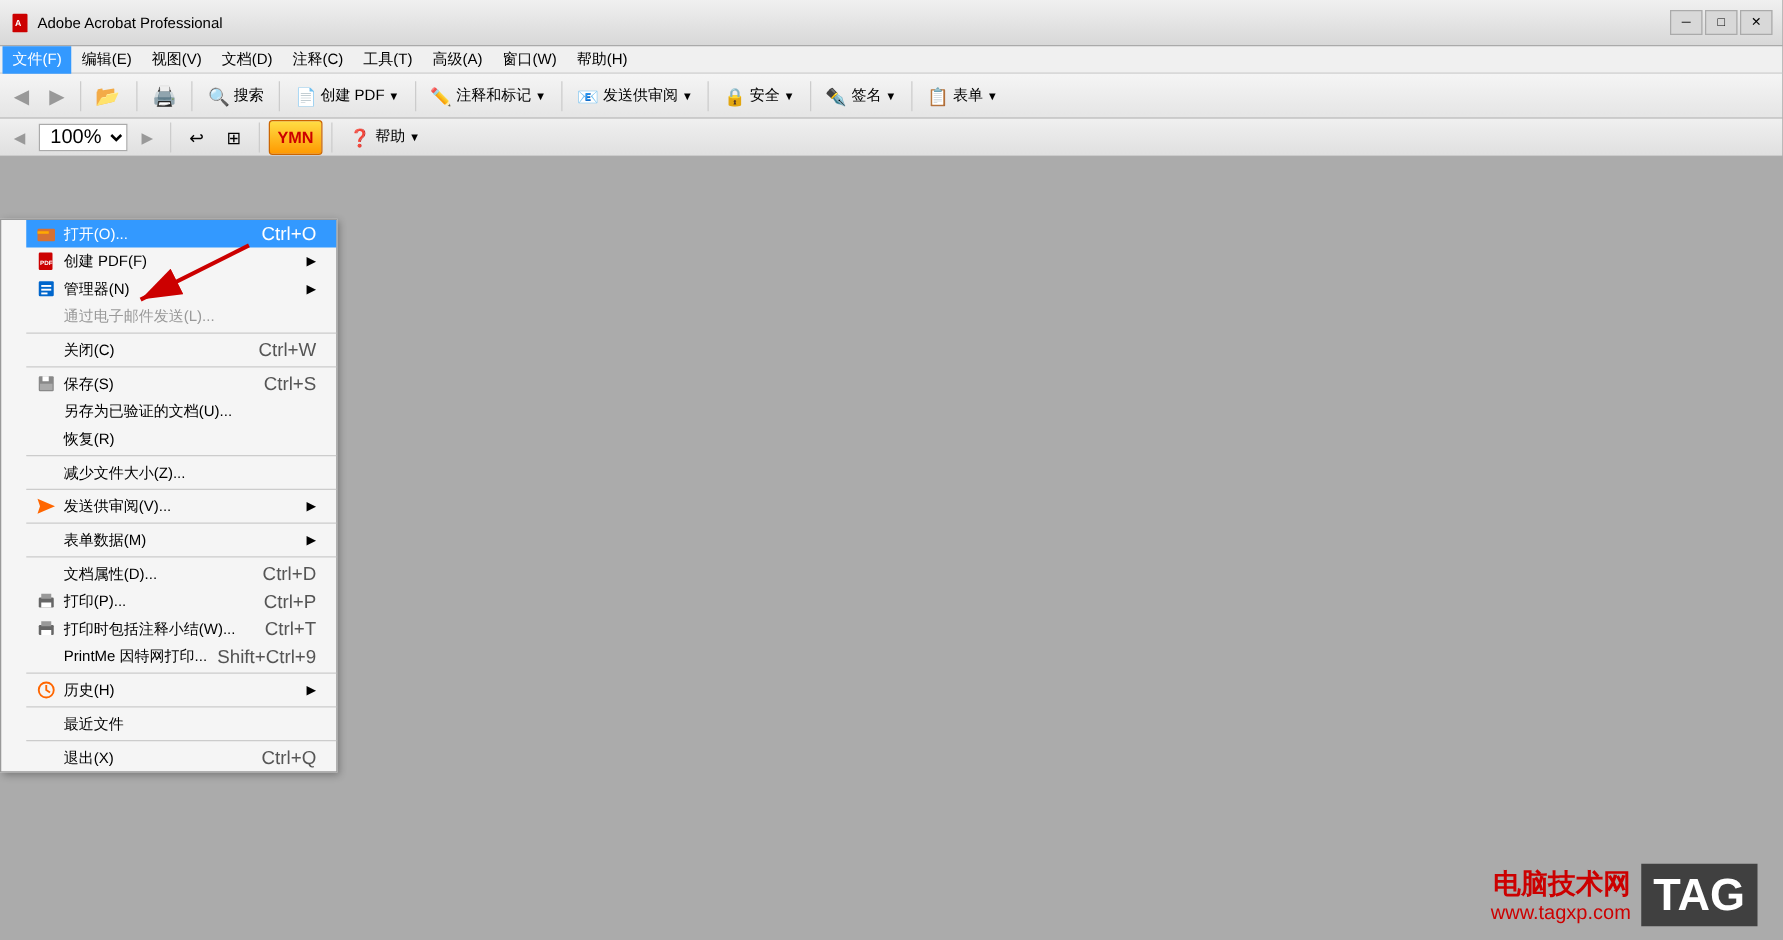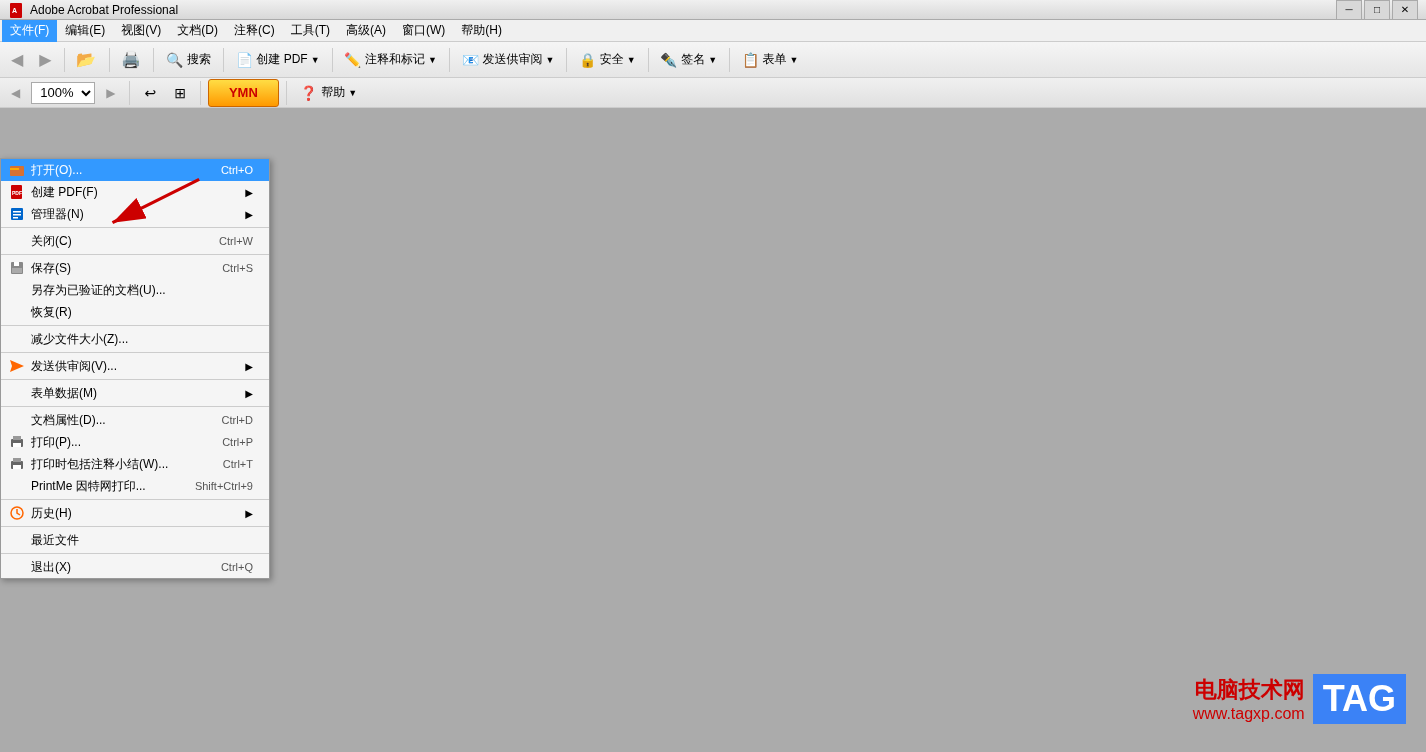--- a/index.html
+++ b/index.html
@@ -9,21 +9,21 @@
       font-family: 'SimSun', 'Microsoft YaHei', Arial, sans-serif;
       font-size: 12px;
       background: #ababab;
       overflow: hidden;
       position: relative;
     }
 
     
     #title-bar {
       width: 100%;
-      height: 20px;
+      height: 37px;
       background: linear-gradient(to bottom, #f0f0f0, #d8d8d8);
       border-bottom: 1px solid #aaa;
       display: flex;
       align-items: center;
       padding: 0 8px;
       user-select: none;
     }
     #title-bar .app-icon {
       width: 16px;
       height: 16px;
@@ -115,21 +115,21 @@
       height: 30px;
       background: linear-gradient(to bottom, #f0f0f0, #e0e0e0);
       border-bottom: 1px solid #ccc;
       display: flex;
       align-items: center;
       padding: 0 4px;
       gap: 4px;
     }
     .zoom-select {
       height: 22px;
-      font-size: 13px;
+      font-size: 16px;
       padding: 0 4px;
       border: 1px solid #aaa;
       background: white;
     }
 
     
     #main-content {
       width: 100%;
       height: calc(752px - 28px - 22px - 36px - 30px);
       background: #ababab;
@@ -140,40 +140,41 @@
     #file-menu-dropdown {
       position: absolute;
       top: 28px + 22px;
       left: 0;
       width: 270px;
       background: #f5f5f5;
       border: 1px solid #999;
       box-shadow: 2px 2px 6px rgba(0,0,0,0.3);
       z-index: 1000;
       top: 50px;
+      padding-left: 20px;
     }
     .dropdown-item {
       display: flex;
       align-items: center;
       padding: 4px 16px 4px 30px;
       font-size: 12px;
       color: #000;
       cursor: pointer;
       height: 22px;
       position: relative;
       white-space: nowrap;
     }
     .dropdown-item.highlighted {
       background: #3399ff;
       color: white;
     }
     .dropdown-item .shortcut {
       margin-left: auto;
       color: #555;
-      font-size: 11px;
+      font-size: 15px;
     }
     .dropdown-item.highlighted .shortcut { color: #fff; }
     .dropdown-item .submenu-arrow {
       margin-left: auto;
       font-size: 10px;
     }
     .dropdown-item .item-icon {
       position: absolute;
       left: 6px;
       width: 20px;
@@ -218,21 +219,21 @@
       color: #cc0000;
       font-family: Liberation Mono, monospace;
       margin-left: 24px;
     }
     #watermark .site-url {
       font-size: 16px;
       color: #cc0000;
       font-family: Arial, sans-serif;
     }
     #watermark .tag-box {
-      background: #3b82f6;
+      background: #404040;
       color: white;
       font-size: 36px;
       font-weight: bold;
       padding: 4px 10px;
       font-family: Arial, sans-serif;
       margin-left: 8px;
     }
     #watermark-row {
       display: flex;
       align-items: center;
@@ -354,21 +355,21 @@
   </select>
   <div class="toolbar-btn" style="color:#999;">▶</div>
 
   <div class="toolbar-separator"></div>
 
   <div class="toolbar-btn" style="font-size:14px;">↩</div>
   <div class="toolbar-btn" style="font-size:14px;">⊞</div>
 
   <div class="toolbar-separator"></div>
 
-  <div class="toolbar-btn" style="background: linear-gradient(to bottom, #ffdd44, #ff9900); border: 1px solid #cc6600; border-radius: 3px; font-weight: bold; font-size: 13px; color: #cc0000; padding: 1px 20px;">
+  <div class="toolbar-btn" style="background: linear-gradient(to bottom, #ffdd44, #ff9900); border: 1px solid #cc6600; border-radius: 3px; font-weight: bold; font-size: 13px; color: #cc0000; padding: 1px 6px;">
     <span>YMN</span>
   </div>
 
   <div class="toolbar-separator"></div>
 
   <div class="toolbar-btn">
     <span style="font-size:14px; color: green;">❓</span>
     <span>帮助</span>
     <span style="font-size:9px;">▼</span>
   </div>
@@ -406,20 +407,23 @@
           <rect x="2" y="2" width="12" height="12" rx="1" fill="#0066cc"></rect>
           <rect x="4" y="5" width="8" height="1.5" fill="white"></rect>
           <rect x="4" y="8" width="8" height="1.5" fill="white"></rect>
           <rect x="4" y="11" width="5" height="1.5" fill="white"></rect>
         </svg>
       </span>
       <span>管理器(N)</span>
       <span class="submenu-arrow">▶</span>
     </div>
 
+    <div class="dropdown-item disabled">
+      <span>通过电子邮件发送(L)...</span>
+    </div>
 
     <div class="dropdown-separator"></div>
 
     <div class="dropdown-item">
       <span>关闭(C)</span>
       <span class="shortcut">Ctrl+W</span>
     </div>
 
     <div class="dropdown-separator"></div>
 

